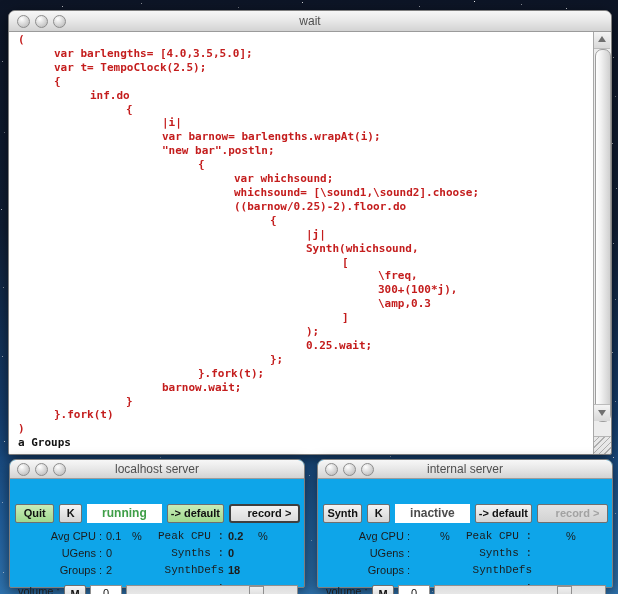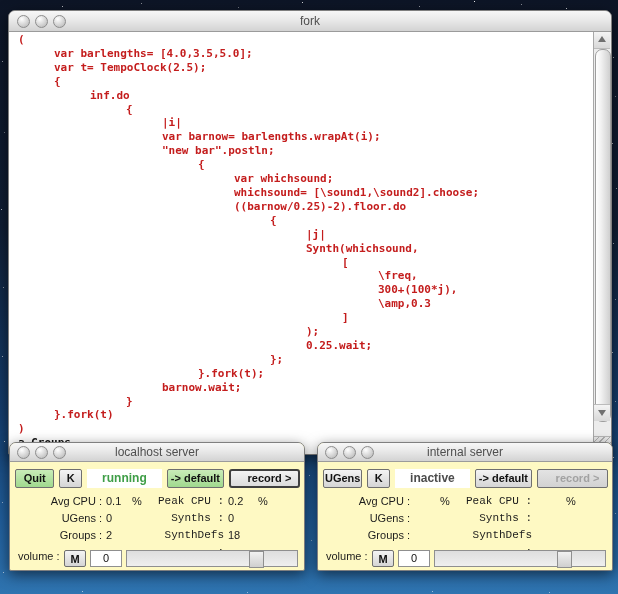--- a/index.html
+++ b/index.html
@@ -63,29 +63,29 @@
   .tri-down{width:0;height:0;margin:5px auto 0;border-left:4px solid transparent;
     border-right:4px solid transparent;border-top:6px solid #6f6f6f;}
   .sb-thumb{position:absolute;left:1px;top:17px;width:14px;height:371px;border-radius:7px;
     border:1px solid #9e9e9e;
     background:linear-gradient(90deg,#ffffff 0%,#f2f2f2 35%,#cfcfcf 100%);}
   .resize-grip{position:absolute;right:0;bottom:0;width:17px;height:17px;background:#e8e8e8;
     border-top:1px solid #b5b5b5;
     background-image:repeating-linear-gradient(135deg,#e8e8e8 0 3px,#aeaeae 3px 4px);}
 
   
-  .server-window{top:442px;width:294px;height:127px;background:#fef9c3;}
+  .server-window{top:459px;width:294px;height:127px;background:#0ea5e9;}
   #localhost-window{left:9px;}
   #internal-window{left:317px;}
   .server-window .titlebar{height:18px;}
   .server-window .titlebar .title{top:2px;font-size:12px;}
   .server-window .lights{top:3px;left:7px;}
   .server-window .light{width:11px;height:11px;}
 
-  .btn-row{display:flex;align-items:center;margin:6px 4px 0 5px;gap:5px;height:20px;justify-content:space-between;}
+  .btn-row{display:flex;align-items:center;margin:24px 4px 0 5px;gap:5px;height:20px;justify-content:space-between;}
   .scbtn{box-sizing:border-box;height:19px;font-family:"Liberation Sans",sans-serif;
     font-size:11px;font-weight:bold;color:#111;text-align:center;line-height:16px;
     border:1px solid #6f6f6f;border-radius:2px;padding:0;
     background:linear-gradient(180deg,#f4f4f4,#d5d5d5);}
   .scbtn.green{background:linear-gradient(180deg,#c9ecb8,#a0d98e);}
   .btn-power{width:40px;}
   .btn-k{width:23px;}
   .status-box{width:76px;height:19px;background:#fff;text-align:center;
     font-size:12px;font-weight:bold;line-height:19px;}
   .status-running{color:#3f9e47;}
@@ -94,21 +94,21 @@
   .btn-record{width:72px;padding-left:10px;}
   .btn-record.armed{border:2px solid #3f3f3f;border-radius:3px;line-height:14px;
     background:linear-gradient(180deg,#f2f2f2,#dcdcdc);}
   .btn-record.disabled{color:#a2a2a2;background:linear-gradient(180deg,#e3e3e3,#d2d2d2);}
 
   .stats{margin-top:5px;font-size:11px;color:#1c1c1c;}
   .stat-row{display:flex;height:17px;line-height:17px;}
   .sl{text-align:right;}
   .sv{text-align:left;padding-left:4px;}
   .c1{width:92px;} .c2{width:26px;} .c3{width:26px;text-align:left;}
-  .c4{width:66px;font-family:Liberation Mono, monospace;} .c5{width:30px;} .c6{width:30px;text-align:left;}
+  .c4{width:66px;font-family:Liberation Mono, monospace;} .c5{width:30px;font-weight:bold;} .c6{width:30px;text-align:left;}
 
   .volume-row{display:flex;align-items:flex-start;margin:6px 6px 0 8px;font-size:11px;color:#1c1c1c;}
   .vol-label{width:46px;}
   .btn-mute{width:22px;height:17px;line-height:14px;font-size:11px;}
   .numbox{box-sizing:border-box;width:32px;height:17px;margin-left:4px;background:#fff;
     border:1px solid #8f8f8f;font-size:11px;text-align:center;line-height:15px;color:#111;}
   .slider{position:relative;margin-left:4px;flex:1;height:17px;box-sizing:border-box;
     border:1px solid #8f8f8f;background:linear-gradient(180deg,#dedede,#efefef);}
   .slider-thumb{position:absolute;top:0;width:13px;height:15px;
     border:1px solid #8f8f8f;background:linear-gradient(180deg,#f1f1f1,#cfcfcf);}
@@ -118,21 +118,21 @@
 
 <div class="stars"></div>
 
 <div class="window" id="post-window">
   <div class="titlebar">
     <div class="lights">
       <div class="light"></div>
       <div class="light"></div>
       <div class="light"></div>
     </div>
-    <div class="title">fork</div>
+    <div class="title">wait</div>
   </div>
   <div id="post-content">
     <pre id="post-pre"><span class="code-red">(
 	var barlengths= [4.0,3.5,5.0];
 	var t= TempoClock(2.5);
 	{
 		inf.do
 			{
 				|i|
 				var barnow= barlengths.wrapAt(i);
@@ -226,21 +226,21 @@
 <div class="window server-window" id="internal-window">
   <div class="titlebar">
     <div class="lights">
       <div class="light"></div>
       <div class="light"></div>
       <div class="light"></div>
     </div>
     <div class="title">internal server</div>
   </div>
   <div class="btn-row">
-    <button class="scbtn btn-power">UGens</button>
+    <button class="scbtn btn-power">Synth</button>
     <button class="scbtn btn-k">K</button>
     <div class="status-box status-inactive">inactive</div>
     <button class="scbtn btn-default">-&gt; default</button>
     <button class="scbtn btn-record disabled">record &gt;</button>
   </div>
   <div class="stats">
     <div class="stat-row">
       <span class="sl c1">Avg CPU :</span>
       <span class="sv c2"></span>
       <span class="c3">%</span>

